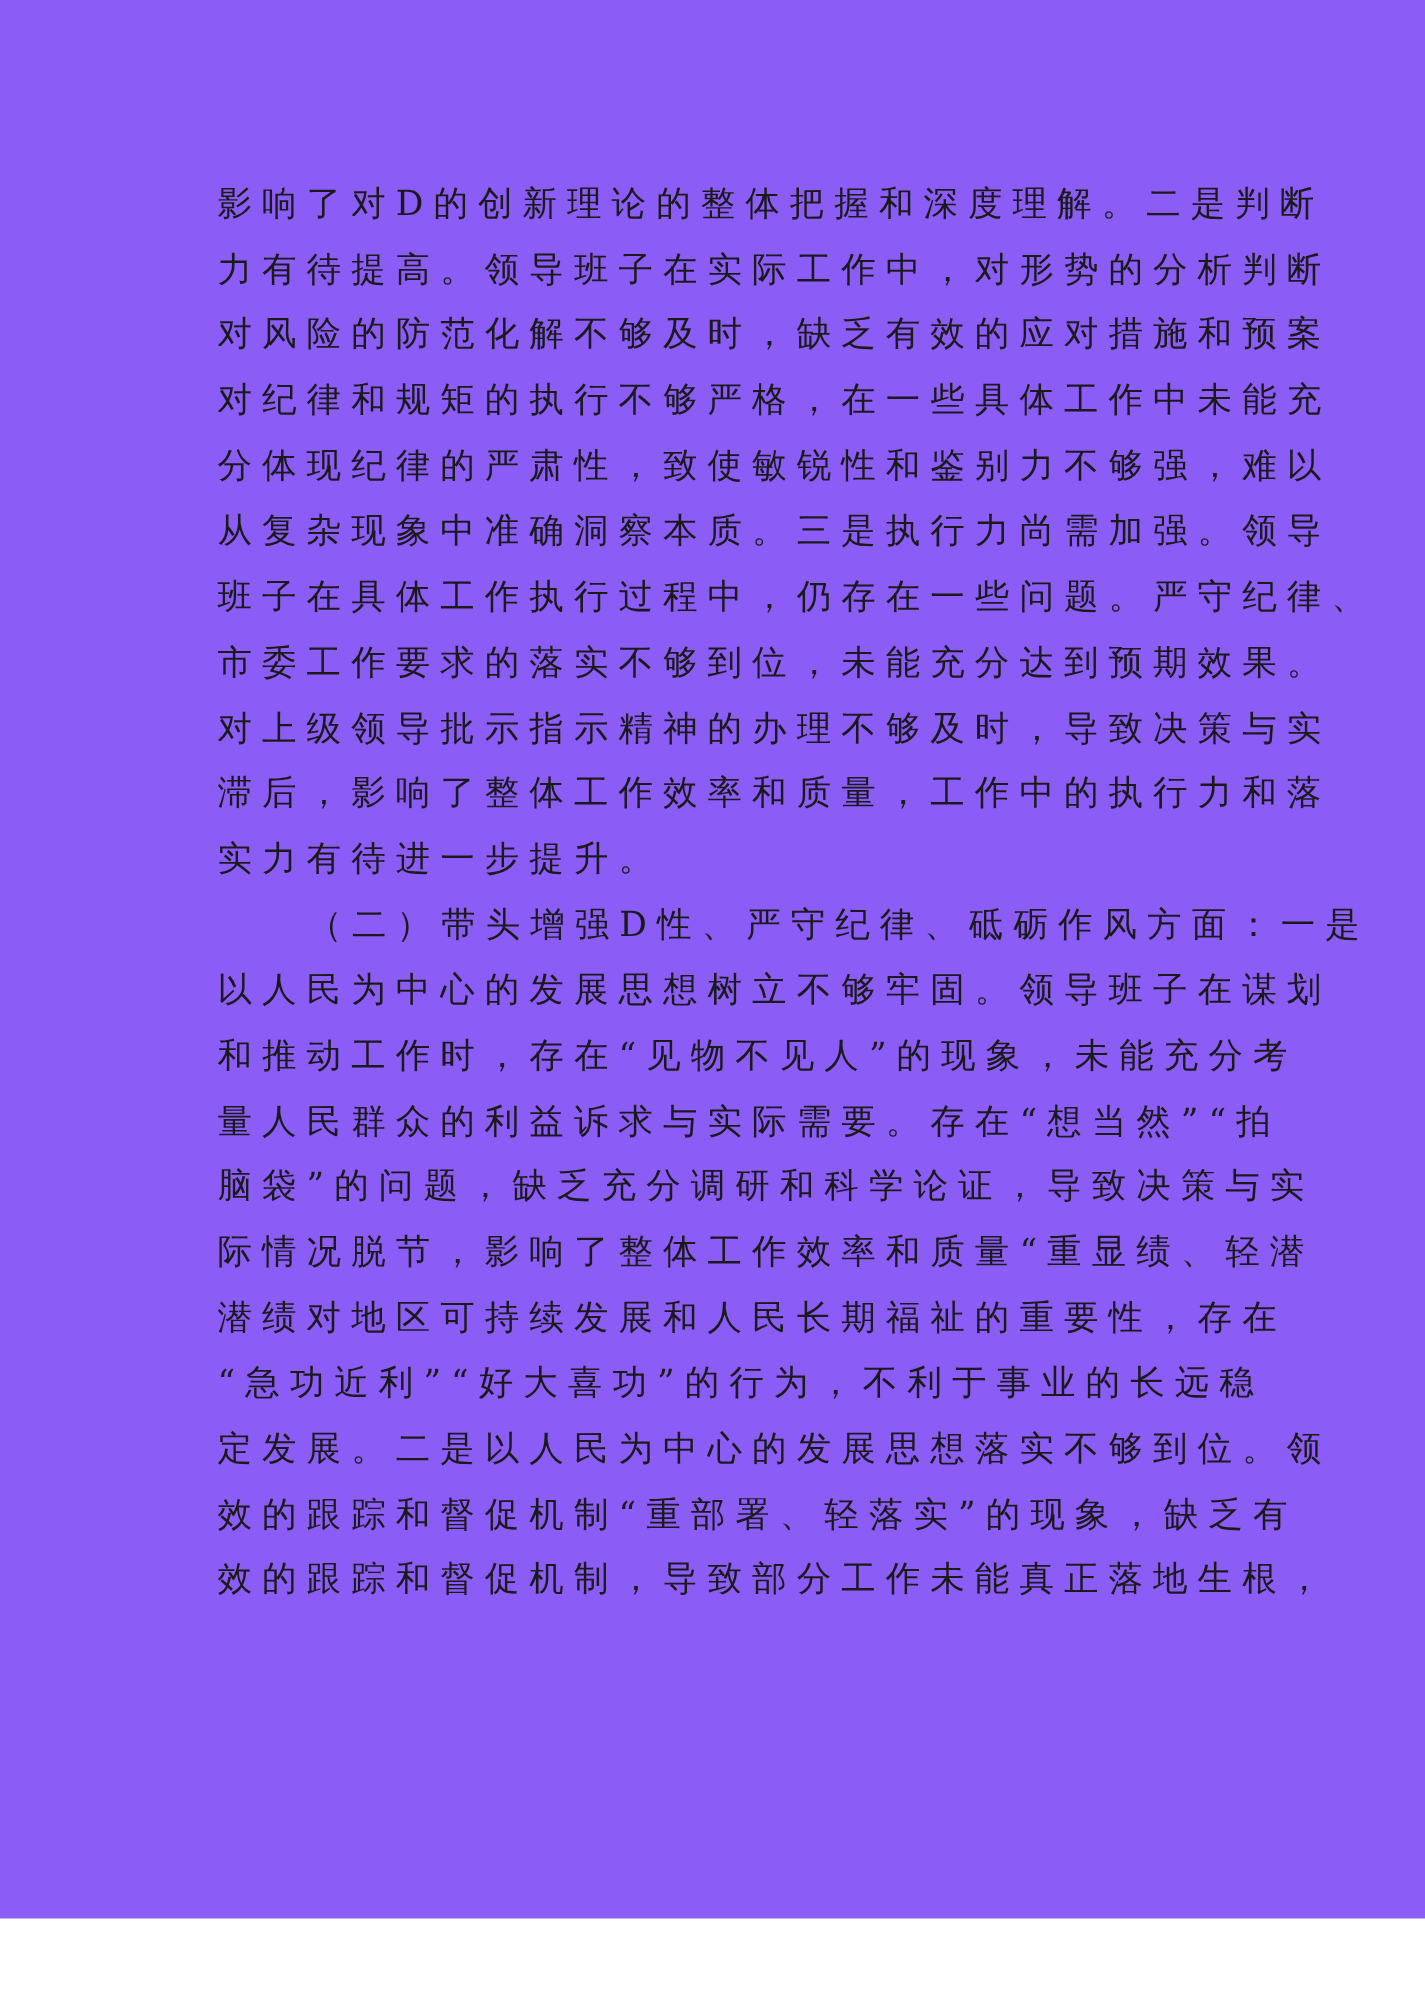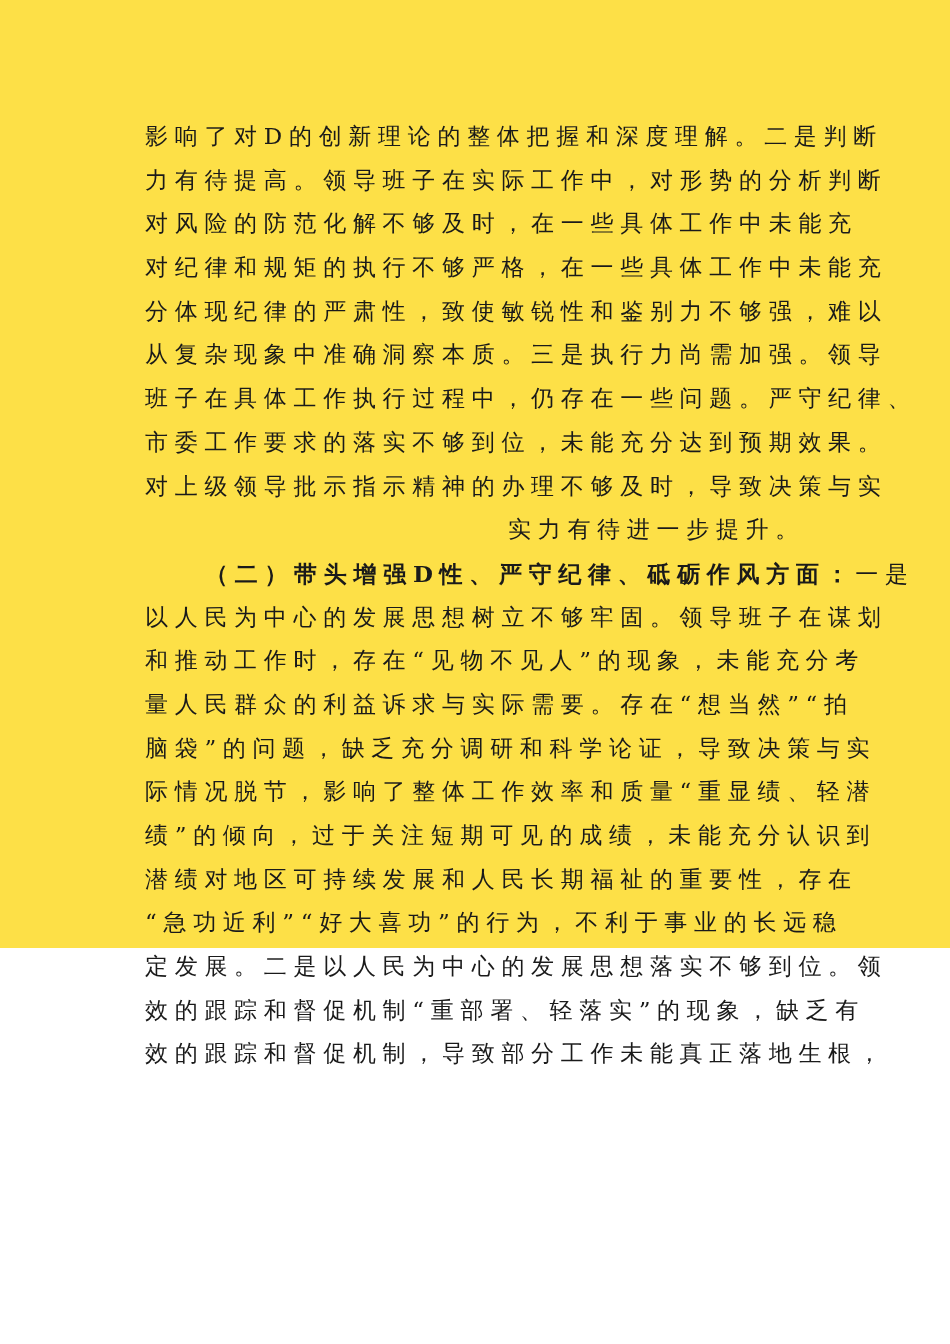--- a/index.html
+++ b/index.html
@@ -13,71 +13,70 @@
       position: relative;
       overflow: hidden;
       font-family: "DejaVu Serif", "Liberation Serif", serif;
       color: #1a1a1a;
     }
     .page {
       position: absolute;
       left: 0;
       top: 0;
       width: 950px;
-      height: 948px;
-      background: #fde047;
-      text-align: right;
+      height: 1279px;
+      background: #8b5cf6;
     }
     .text-block {
       position: absolute;
       left: 145px;
       top: 115px;
       width: 660px;
     }
     .line {
       height: 43.7px;
       line-height: 43.7px;
       font-size: 23px;
       letter-spacing: 6.7px;
       white-space: nowrap;
       overflow: visible;
     }
     .line .bold {
-      font-weight: bold;
+      font-weight: normal;
     }
   </style>
 </head>
 <body>
 
 <div class="page">
   <div class="text-block">
 
     <div class="paragraph">
       <div class="line">影响了对D的创新理论的整体把握和深度理解。二是判断</div>
       <div class="line">力有待提高。领导班子在实际工作中，对形势的分析判断</div>
-      <div class="line">对风险的防范化解不够及时，在一些具体工作中未能充</div>
+      <div class="line">对风险的防范化解不够及时，缺乏有效的应对措施和预案</div>
       <div class="line">对纪律和规矩的执行不够严格，在一些具体工作中未能充</div>
       <div class="line">分体现纪律的严肃性，致使敏锐性和鉴别力不够强，难以</div>
       <div class="line">从复杂现象中准确洞察本质。三是执行力尚需加强。领导</div>
       <div class="line">班子在具体工作执行过程中，仍存在一些问题。严守纪律、</div>
       <div class="line">市委工作要求的落实不够到位，未能充分达到预期效果。</div>
       <div class="line">对上级领导批示指示精神的办理不够及时，导致决策与实</div>
+      <div class="line">滞后，影响了整体工作效率和质量，工作中的执行力和落</div>
       <div class="line">实力有待进一步提升。</div>
     </div>
 
     <div class="paragraph">
       <div class="line" style="padding-left: 60px;">
         <span class="bold">（二）带头增强D性、严守纪律、砥砺作风方面：</span><span>一是</span>
       </div>
       <div class="line">以人民为中心的发展思想树立不够牢固。领导班子在谋划</div>
       <div class="line">和推动工作时，存在“见物不见人”的现象，未能充分考</div>
       <div class="line">量人民群众的利益诉求与实际需要。存在“想当然”“拍</div>
       <div class="line">脑袋”的问题，缺乏充分调研和科学论证，导致决策与实</div>
       <div class="line">际情况脱节，影响了整体工作效率和质量“重显绩、轻潜</div>
-      <div class="line">绩”的倾向，过于关注短期可见的成绩，未能充分认识到</div>
       <div class="line">潜绩对地区可持续发展和人民长期福祉的重要性，存在</div>
       <div class="line">“急功近利”“好大喜功”的行为，不利于事业的长远稳</div>
       <div class="line">定发展。二是以人民为中心的发展思想落实不够到位。领</div>
       <div class="line">效的跟踪和督促机制“重部署、轻落实”的现象，缺乏有</div>
       <div class="line">效的跟踪和督促机制，导致部分工作未能真正落地生根，</div>
     </div>
 
   </div>
 </div>
 

